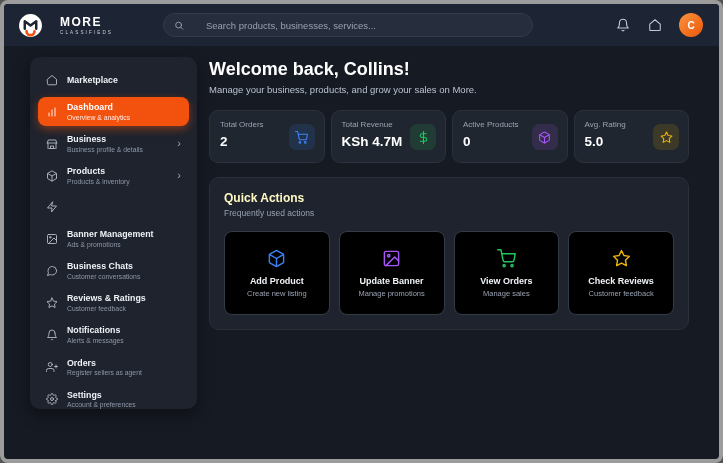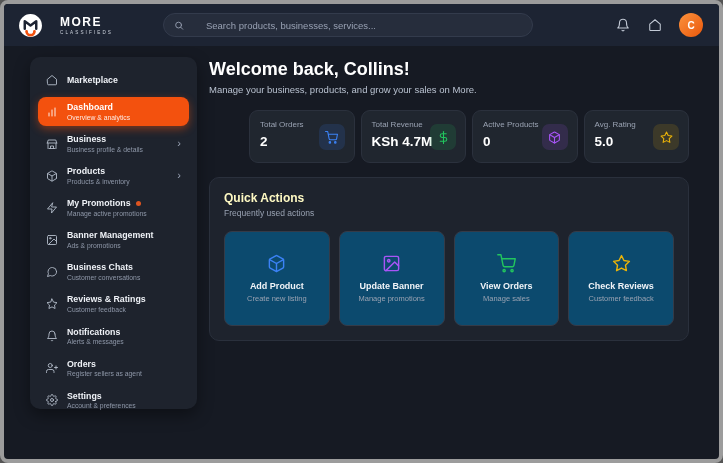--- a/index.html
+++ b/index.html
@@ -58,21 +58,21 @@
   .si-chevron { margin-left: auto; color: #9aa3b4; font-size: 11px; line-height: 1; }
   .si-dot { width: 5px; height: 5px; border-radius: 50%; background: #dd5420; display: inline-block; }
   .side-item.active { background: #f3510e; box-shadow: 0 3px 9px rgba(243,81,14,.45); }
   .side-item.active svg { stroke: #ffffff; }
   .side-item.active .si-title { color: #fff; }
   .side-item.active .si-sub { color: rgba(255,255,255,.88); }
   
   .main { margin-left: 12px; width: 480px; }
   .welcome-title { color: #fff; font-size: 18px; font-weight: bold; margin-top: 2px; }
   .welcome-sub { color: #b9c2d0; font-size: 9.5px; margin-top: 4px; }
-  .stats-row { margin-top: 15px; display: grid; grid-template-columns: repeat(4,1fr); gap: 6px; margin-left: 40px; }
+  .stats-row { margin-top: 15px; display: grid; grid-template-columns: repeat(4,1fr); gap: 6px; }
   .stat-card {
     position: relative; height: 53px;
     background: #20262f; border: 1px solid #2b313d; border-radius: 9px;
     padding: 9px 10px;
   }
   .stat-label { font-size: 8px; color: #9aa3b3; }
   .stat-value { font-size: 13.5px; font-weight: bold; color: #fff; margin-top: 5px; }
   .stat-iconbox {
     position: absolute; right: 9px; top: 13px;
     width: 26px; height: 26px; border-radius: 7px;
@@ -90,21 +90,21 @@
   
   .quick-panel {
     margin-top: 14px; background: #1e232d;
     border: 1px solid #2a303c; border-radius: 10px;
     padding: 13px 14px 14px;
   }
   .qa-title { color: #fef9c3; font-size: 12px; font-weight: bold; }
   .qa-sub { color: #99a2b2; font-size: 8.5px; margin-top: 3px; }
   .qa-row { margin-top: 13px; display: grid; grid-template-columns: repeat(4,1fr); gap: 9px; }
   .qa-card {
-    height: 95px; background: #0c4a6e; border: 1px solid #343b48; border-radius: 8px;
+    height: 84px; background: #000000; border: 1px solid #343b48; border-radius: 8px;
     display: flex; flex-direction: column; align-items: center; justify-content: center;
     cursor: pointer;
   }
   .qa-card svg { width: 19px; height: 19px; }
   .qa-label { color: #f0f3f7; font-size: 9px; font-weight: bold; margin-top: 8px; }
   .qa-sublabel { color: #99a2b2; font-size: 7.5px; margin-top: 3px; }
 </style>
 </head>
 <body>
 
@@ -193,27 +193,20 @@
           <span class="si-title">Products</span>
           <span class="si-sub">Products &amp; inventory</span>
         </div>
         <span class="si-chevron">›</span>
       </div>
 
       <div class="side-item">
         <svg viewBox="0 0 24 24" fill="none" stroke-width="1.8" stroke-linecap="round" stroke-linejoin="round">
             <polygon points="13 2 3 14 12 14 11 22 21 10 12 10"></polygon>
           </svg>
-        <div class="si-text">
-          <span class="si-title">
-              <span>My Promotions</span>
-              <span class="si-dot"></span>
-            </span>
-          <span class="si-sub">Manage active promotions</span>
-        </div>
       </div>
 
       <div class="side-item">
         <svg viewBox="0 0 24 24" fill="none" stroke-width="1.8" stroke-linecap="round" stroke-linejoin="round">
             <rect x="3" y="3" width="18" height="18" rx="2"></rect>
             <circle cx="8.5" cy="8.5" r="1.5"></circle>
             <polyline points="21 15 16 10 5 21"></polyline>
           </svg>
         <div class="si-text">
           <span class="si-title">Banner Management</span>

